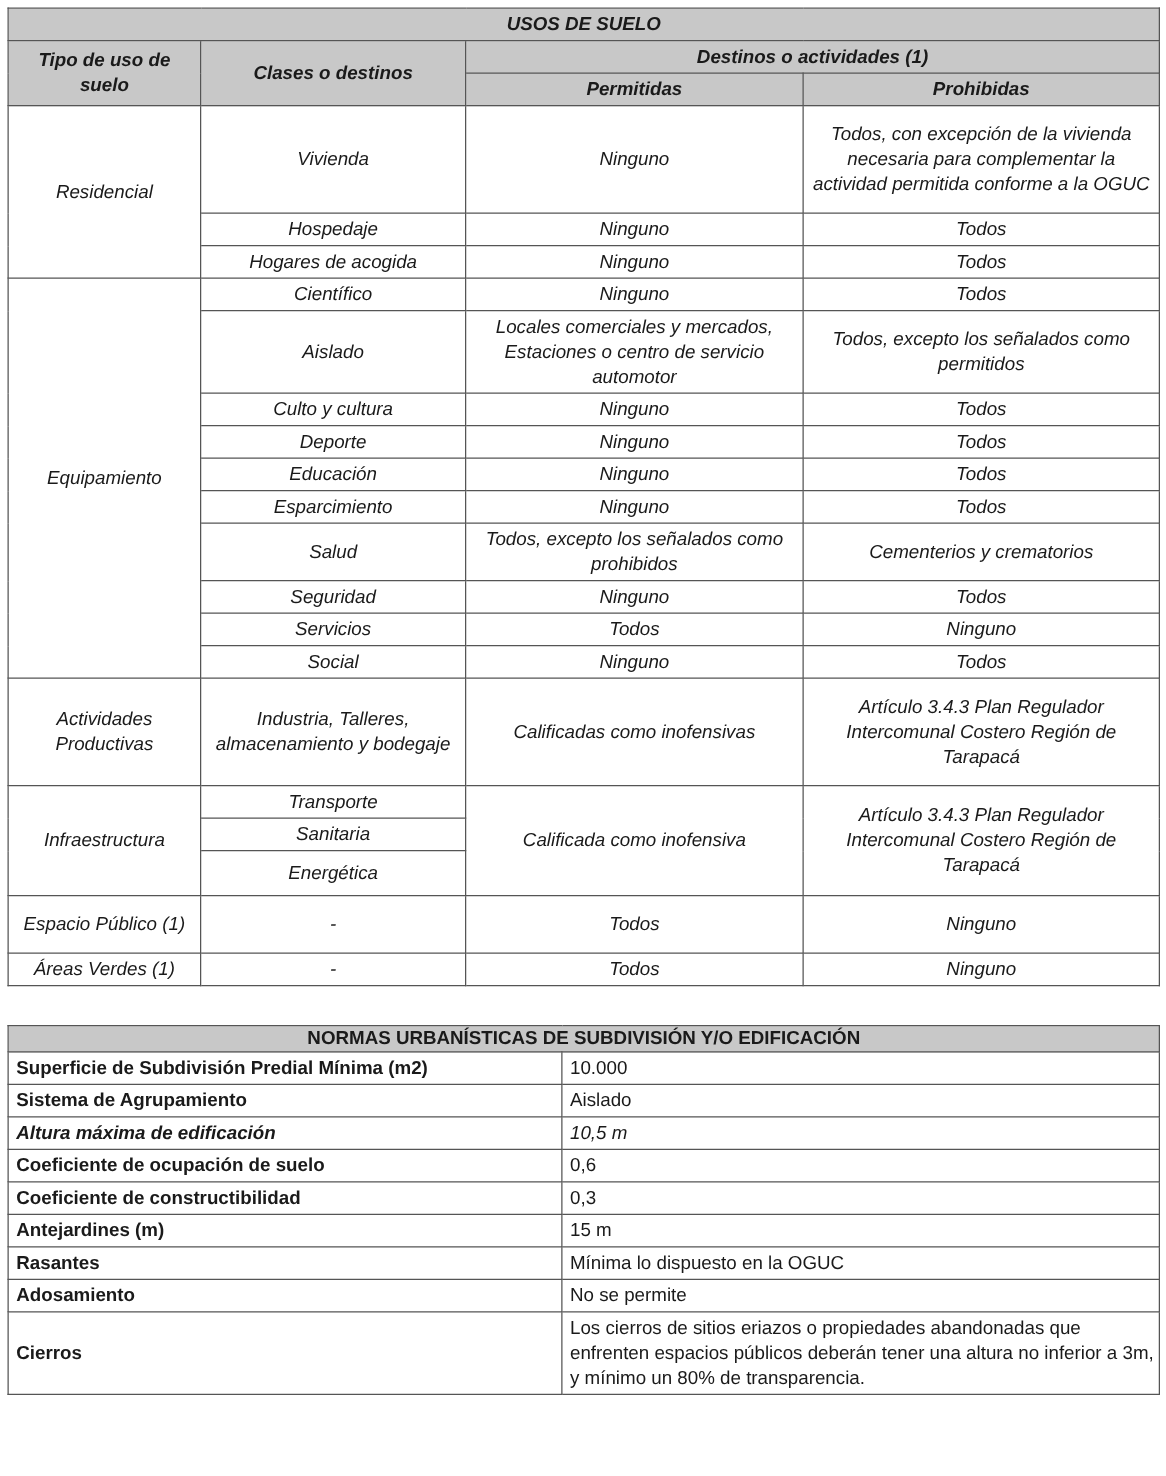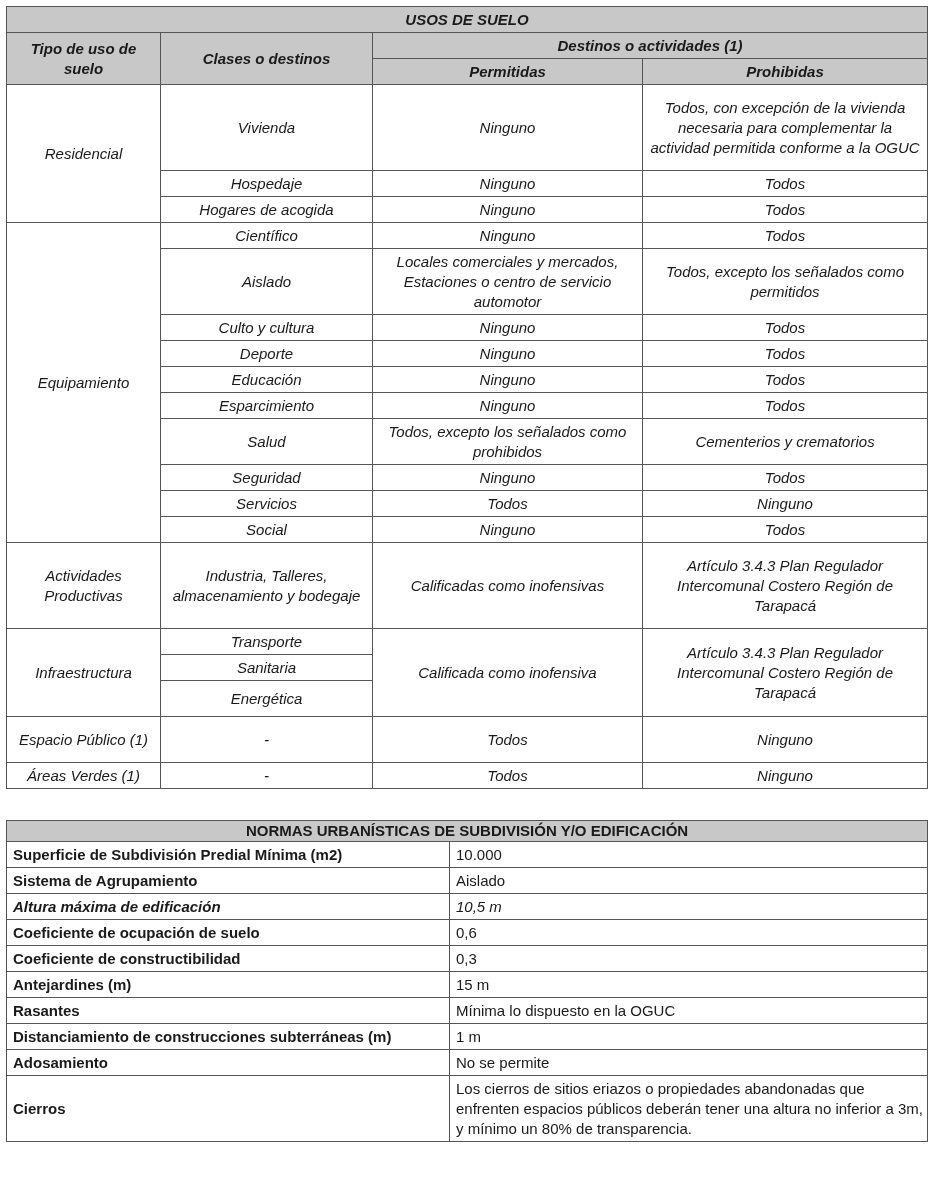--- a/index.html
+++ b/index.html
@@ -168,24 +168,20 @@
       </tr>
       <tr style="height: 26px;">
         <td class="l">Antejardines (m)</td>
         <td class="v">15 m</td>
       </tr>
       <tr style="height: 26px;">
         <td class="l">Rasantes</td>
         <td class="v">Mínima lo dispuesto en la OGUC</td>
       </tr>
       <tr style="height: 26px;">
-        <td class="l">Distanciamiento de construcciones subterráneas (m)</td>
-        <td class="v">1 m</td>
-      </tr>
-      <tr style="height: 26px;">
         <td class="l">Adosamiento</td>
         <td class="v">No se permite</td>
       </tr>
       <tr style="height: 66px;">
         <td class="l">Cierros</td>
         <td class="v">Los cierros de sitios eriazos o propiedades abandonadas que enfrenten espacios públicos deberán tener una altura no inferior a 3m, y mínimo un 80% de transparencia.</td>
       </tr>
     </tbody>
 </table>
 

